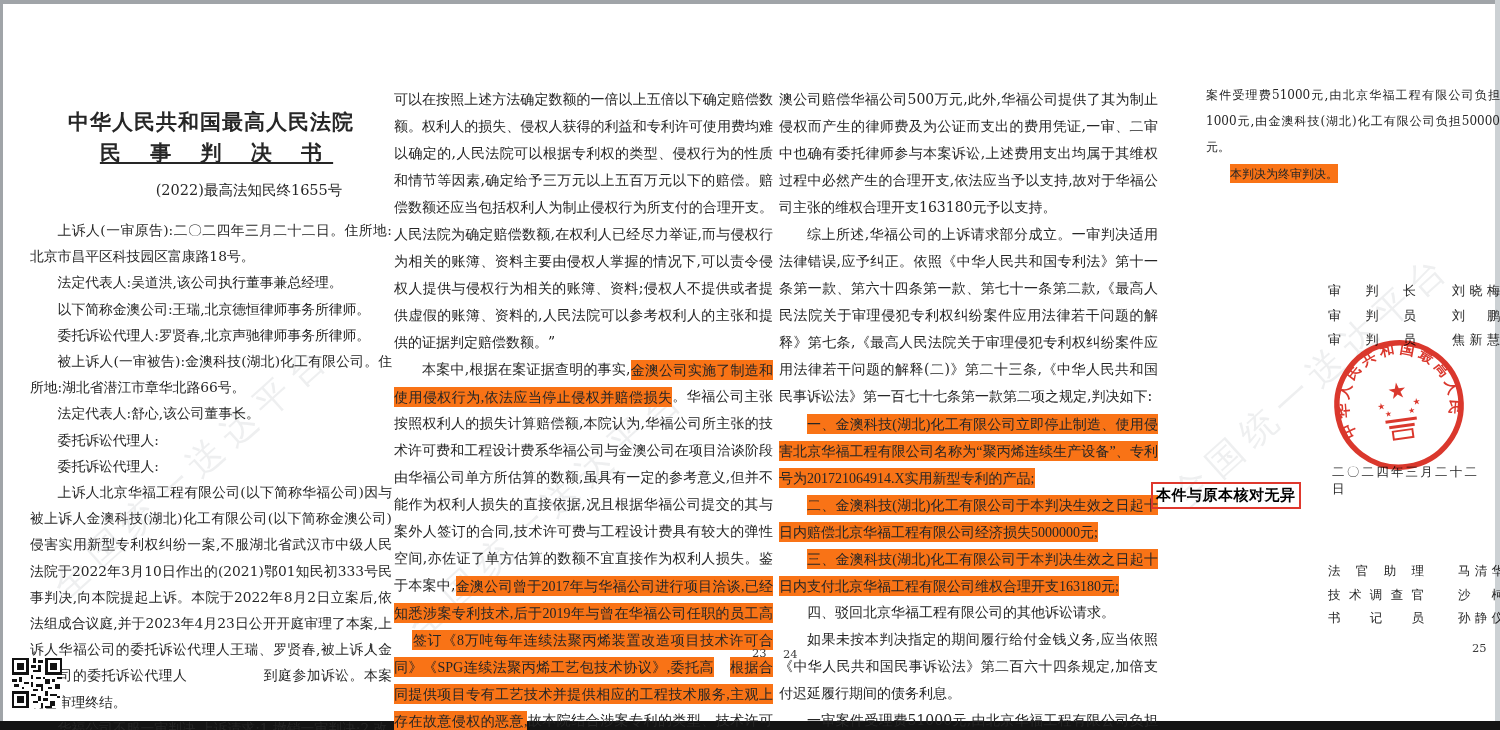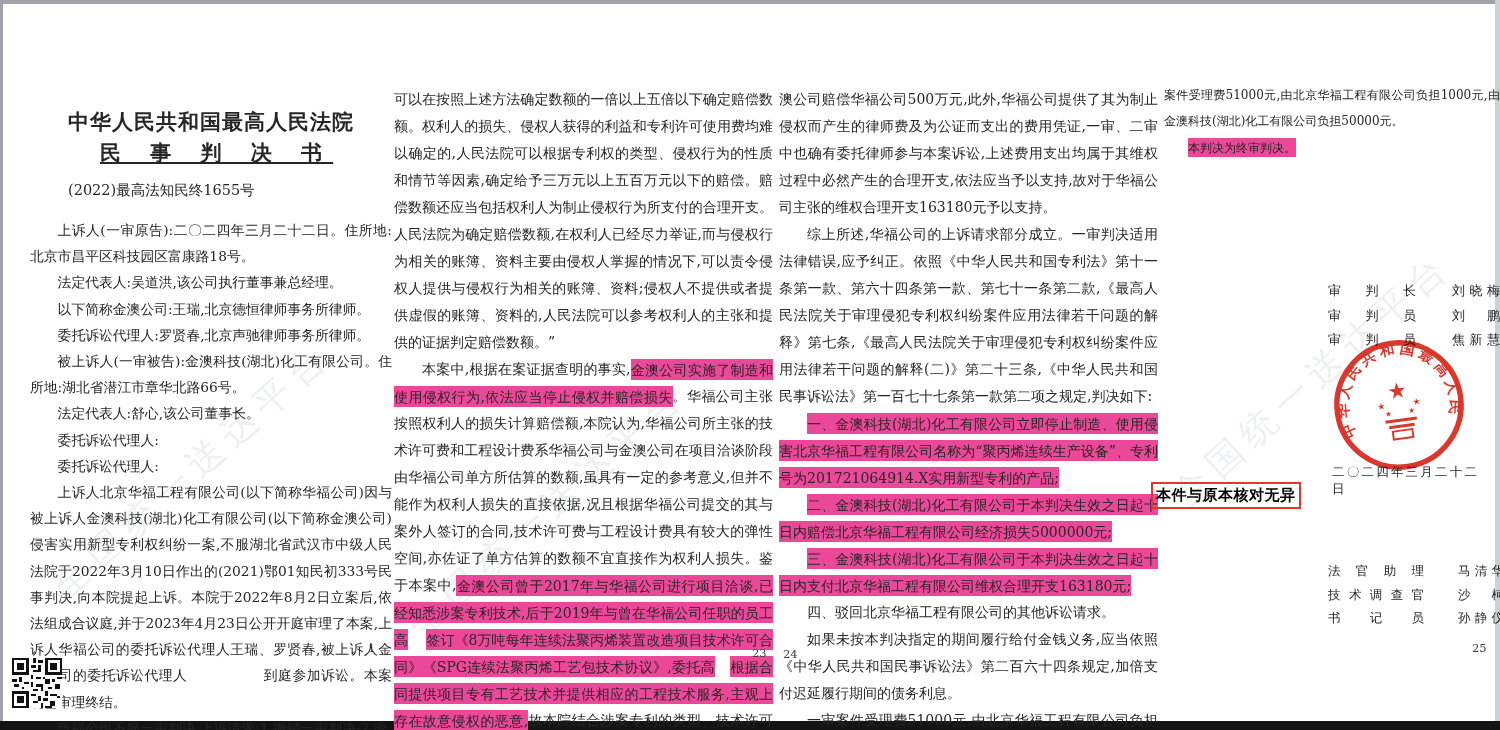--- a/index.html
+++ b/index.html
@@ -17,27 +17,27 @@
   .page{position:absolute;top:82px;z-index:1;}
   .page p{margin:0;text-align:justify;text-indent:2em;}
   .page p.noindent{text-indent:0;}
   #page1{left:30px;width:362px;}
   #page1 p{font-size:13.8px;line-height:26.2px;}
   #page23{left:394px;width:379px;}
   #page24{left:779px;width:379px;}
   #page23 p,#page24 p{font-size:14px;line-height:27px;padding-top:0;}
   #page23 .body,#page24 .body{padding-top:4px;}
   #page25{left:1164px;width:336px;height:600px;}
-  #page25 p{font-size:12px;line-height:26px;}
-  mark{background:#ec4899;color:inherit;padding:2.5px 0;}
+  #page25 p{font-size:12px;line-height:26px;margin-left:42px;}
+  mark{background:#f97316;color:inherit;padding:2.5px 0;font-family:Liberation Serif, serif;}
   .gap{display:inline-block;}
   
   .doc-title{margin-top:24px;text-align:center;font-size:21px;font-weight:bold;line-height:31px;letter-spacing:1px;}
   .doc-title2{text-align:center;font-size:21px;font-weight:bold;line-height:31px;letter-spacing:11px;text-indent:11px;text-decoration:underline;}
-  .case-no{margin-top:13px;font-size:14.5px;transform:translateX(38px);}
+  .case-no{margin-top:13px;text-align:center;font-size:14.5px;transform:translateX(38px);}
   #page1 .body{margin-top:17px;}
   
   .pgnum{position:absolute;font-size:11.5px;color:#3c3c3c;z-index:2;}
   
   .sig-block{position:absolute;left:164px;top:200px;width:172px;}
   .sig-row{display:flex;justify-content:space-between;align-items:baseline;height:24.6px;font-size:13px;}
   .sig-label{display:inline-block;width:88px;text-align:justify;text-align-last:justify;}
   .sig-name{display:inline-block;width:48px;text-align:justify;text-align-last:justify;}
   .staff-block{position:absolute;left:164px;top:437px;width:176px;margin-top:44px;}
   .staff-block .sig-row{height:23.6px;font-size:12.5px;}

